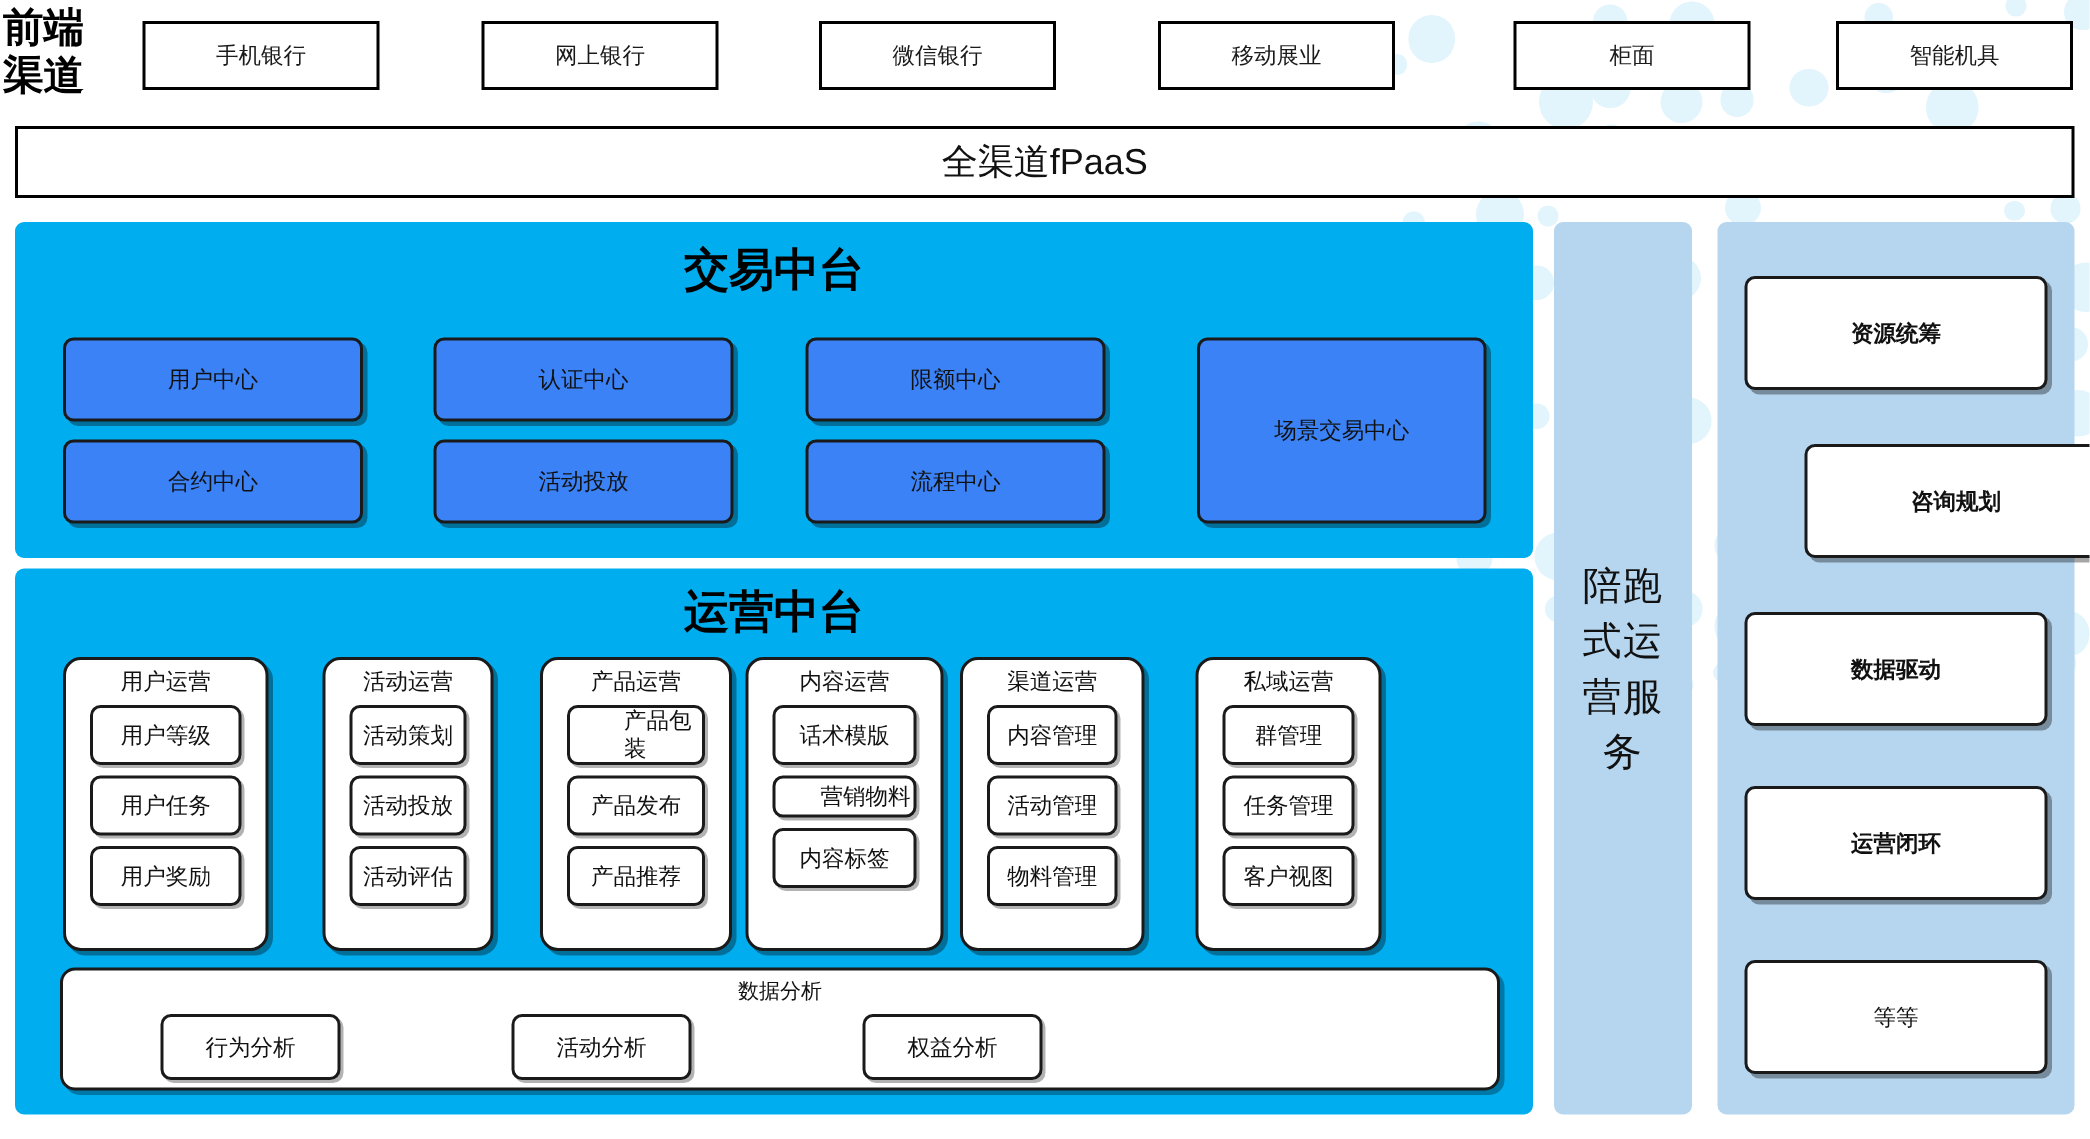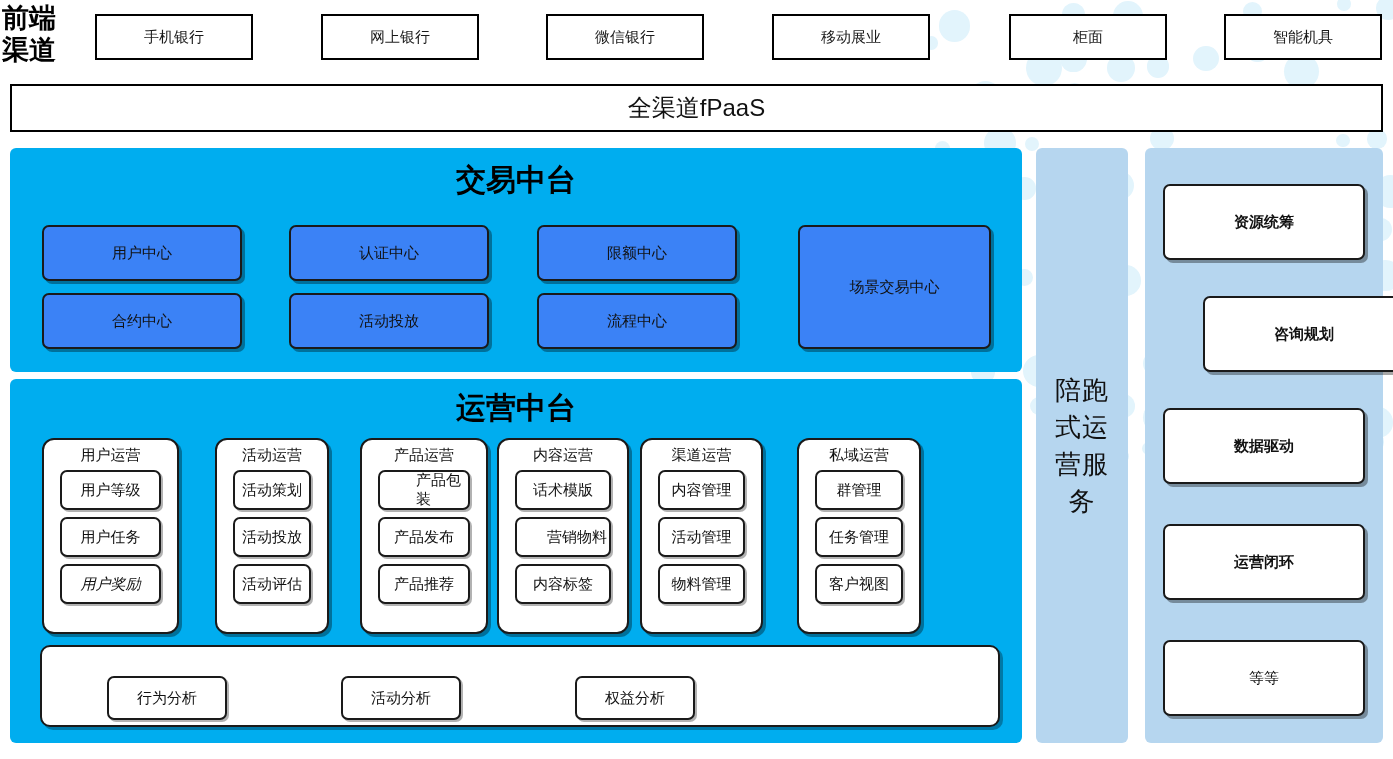--- a/index.html
+++ b/index.html
@@ -223,21 +223,21 @@
 
 <div id="opcols">
     <div class="opcol" style="left: 42px; width: 137px; height: 196px;">
       <div class="opcol-title">用户运营</div>
       <div class="opitem" style="width: 101px; height: 40px;">
         <span>用户等级</span>
       </div>
       <div class="opitem" style="width: 101px; height: 40px;">
         <span>用户任务</span>
       </div>
-      <div class="opitem" style="width: 101px; height: 40px; font-style: italic;">
+      <div class="opitem" style="width: 101px; height: 40px;">
         <span>用户奖励</span>
       </div>
     </div>
     <div class="opcol" style="left: 215px; width: 114px; height: 196px;">
       <div class="opcol-title">活动运营</div>
       <div class="opitem" style="width: 78px; height: 40px;">
         <span>活动策划</span>
       </div>
       <div class="opitem" style="width: 78px; height: 40px;">
         <span>活动投放</span>
@@ -256,21 +256,21 @@
       </div>
       <div class="opitem" style="width: 92px; height: 40px;">
         <span>产品推荐</span>
       </div>
     </div>
     <div class="opcol" style="left: 497px; width: 132px; height: 196px;">
       <div class="opcol-title">内容运营</div>
       <div class="opitem" style="width: 96px; height: 40px;">
         <span>话术模版</span>
       </div>
-      <div class="opitem" style="width: 96px; height: 40px; padding-left: 28px;">
+      <div class="opitem" style="width: 96px; height: 28px; padding-left: 28px;">
         <span>营销物料</span>
       </div>
       <div class="opitem" style="width: 96px; height: 40px;">
         <span>内容标签</span>
       </div>
     </div>
     <div class="opcol" style="left: 640px; width: 123px; height: 196px;">
       <div class="opcol-title">渠道运营</div>
       <div class="opitem" style="width: 87px; height: 40px;">
         <span>内容管理</span>
@@ -290,20 +290,21 @@
       <div class="opitem" style="width: 88px; height: 40px;">
         <span>任务管理</span>
       </div>
       <div class="opitem" style="width: 88px; height: 40px;">
         <span>客户视图</span>
       </div>
     </div>
   </div>
 
 <div id="analysis">
+  <div id="analysis-title">数据分析</div>
   <div class="anabox" style="left:299px;width:120px;">
     <span>活动分析</span>
   </div>
   <div class="anabox" style="left:65px;width:120px;">
     <span>行为分析</span>
   </div>
   <div class="anabox" style="left:533px;width:120px;">
     <span>权益分析</span>
   </div>
 </div>

